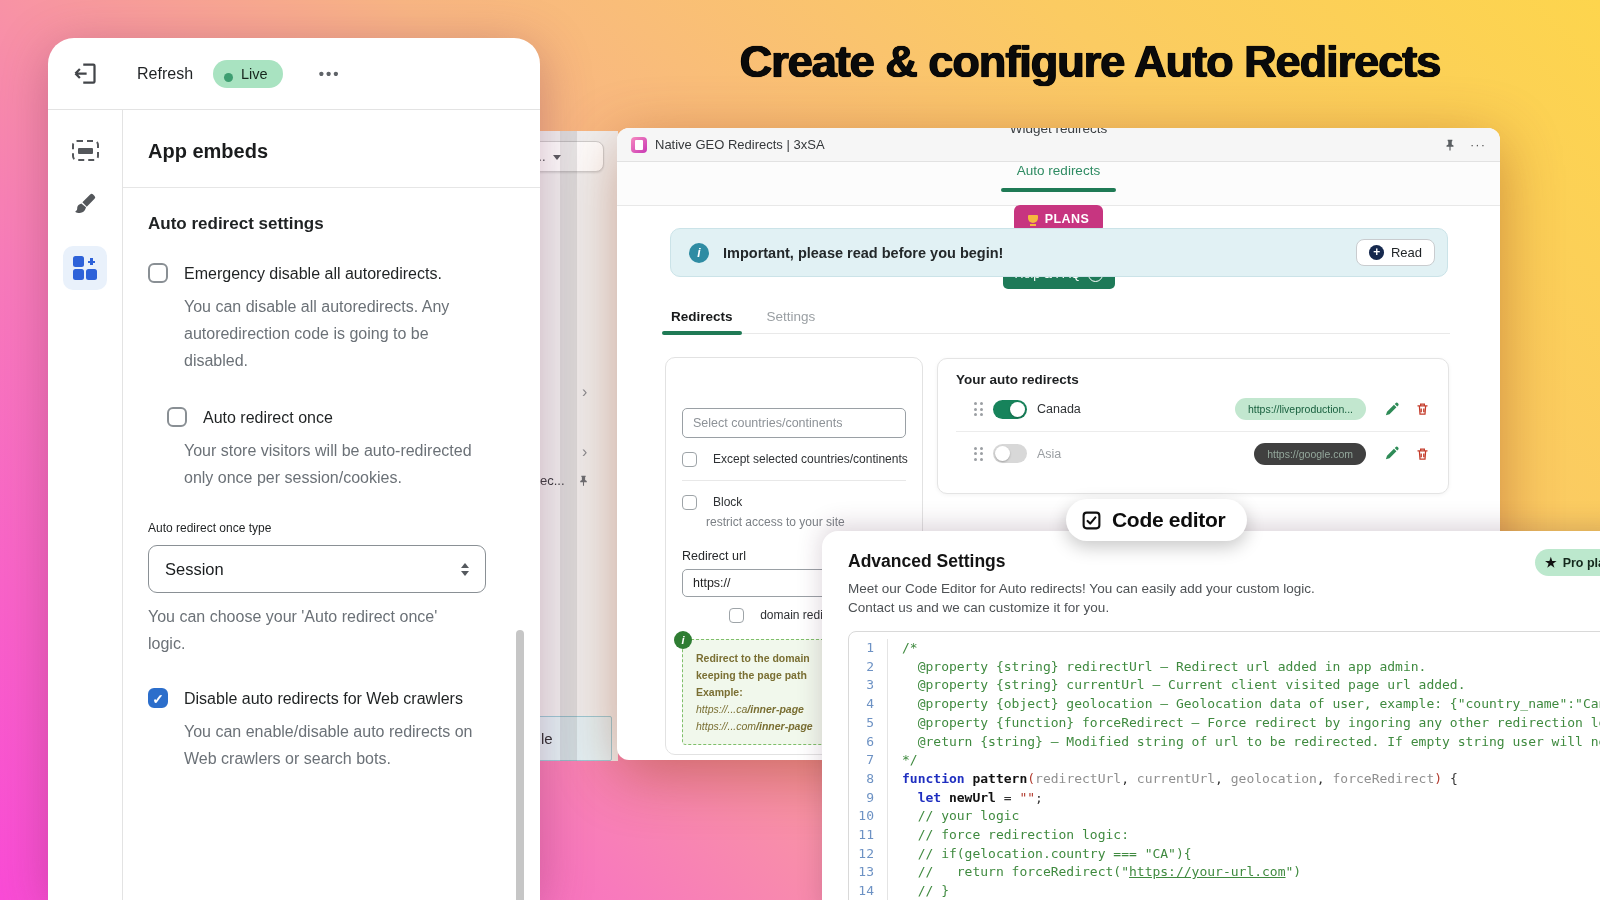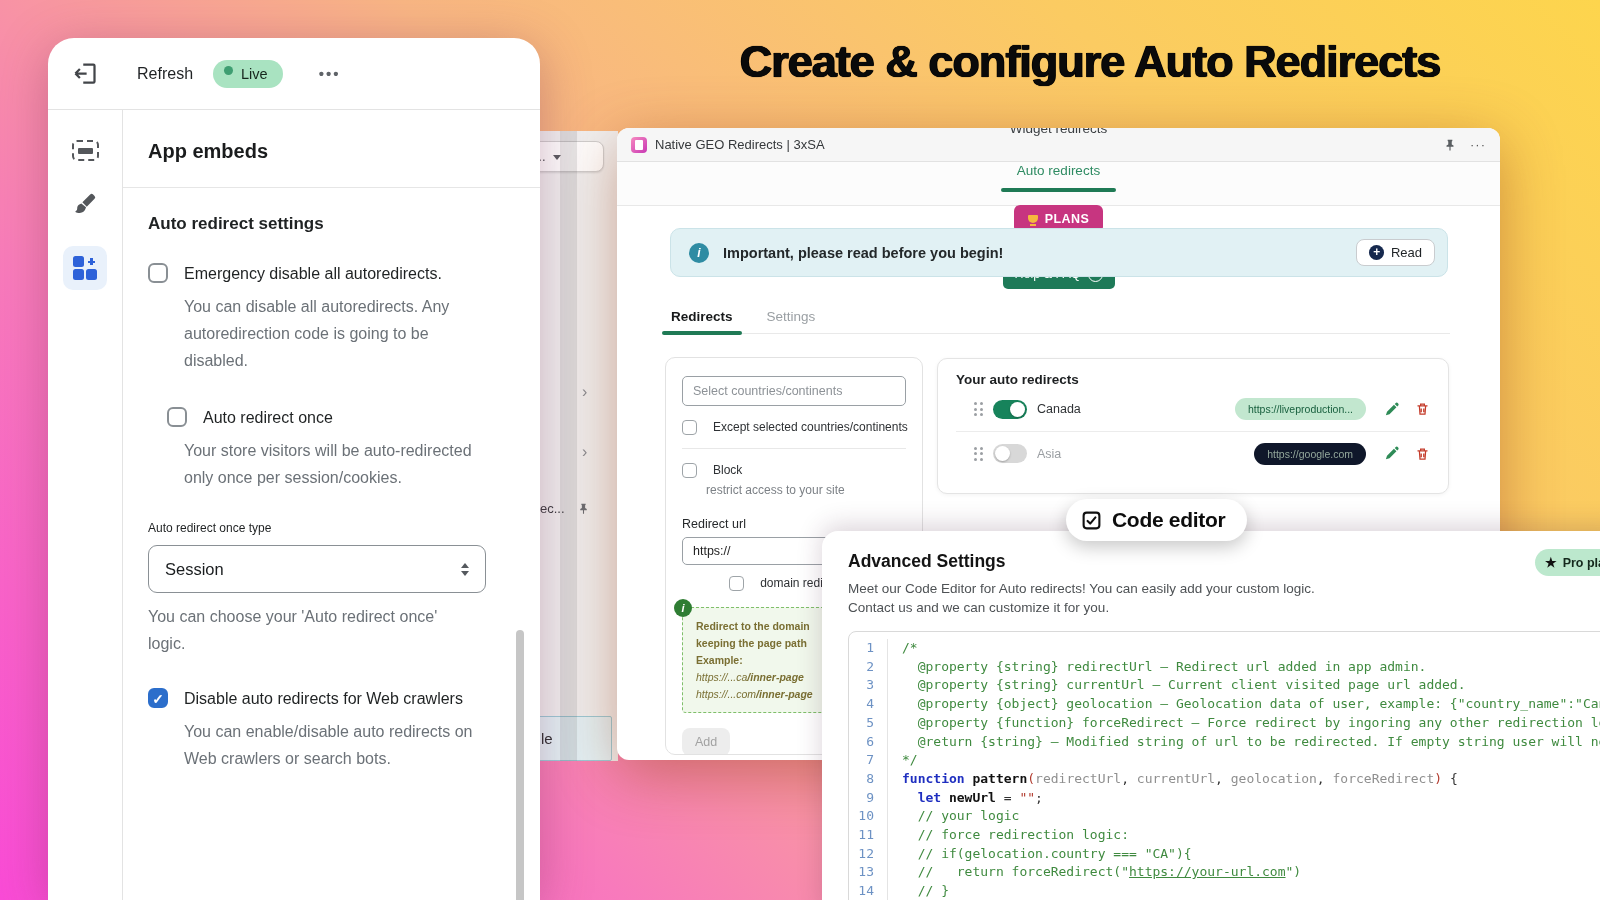--- a/index.html
+++ b/index.html
@@ -13,21 +13,21 @@
     text-shadow:0 0 1px #000, .7px 0 0 #000, -.7px 0 0 #000; }
 
   
   .bg-window { position:absolute; left:520px; top:131px; width:98px; height:630px; background:#f1f1f1; z-index:1; }
   .frag-dropdown { position:absolute; left:0; top:10px; width:84px; height:31px; background:#fff;
     border:1px solid #cfcfcf; border-radius:8px; display:flex; align-items:center; justify-content:flex-start;
     gap:7px; padding-right:10px; font-size:13px; color:#4a4e52; box-shadow:0 1px 2px rgba(0,0,0,.12); }
   .caret-down { width:0; height:0; border:4px solid transparent; border-top:5px solid #5a5e62; margin-top:5px; }
   .frag-chevron { position:absolute; font-size:16px; color:#8a8f94; }
   .frag-pinned { position:absolute; left:20px; top:342px; display:flex; align-items:center; gap:12px;
-    font-size:13px; color:#3a3d40;margin-top:28px; }
+    font-size:13px; color:#3a3d40; }
   .frag-selected { position:absolute; left:6px; top:585px; width:86px; height:45px; background:#E4F3F7;
     border:1.5px solid #9ACBD7; border-radius:2px; display:flex; align-items:center; padding-left:14px;
     font-size:15px; color:#2b2e30; }
   .bg-band { position:absolute; left:40px; top:0; width:17px; height:630px; background:rgba(90,90,90,.14); }
 
   
   .app-window { position:absolute; left:617px; top:128px; width:883px; height:632px; background:#fff;
     border-radius:12px; z-index:10; box-shadow:0 14px 60px rgba(150,60,20,.45); overflow:hidden; }
   .titlebar { height:34px; background:#F6F6F6; border-bottom:1px solid #E2E2E2; display:flex; align-items:center; padding:0 14px; }
   .app-ico { width:16px; height:16px; border-radius:4px; background:linear-gradient(135deg,#F78BC0,#C837B4);
@@ -64,21 +64,21 @@
   .tab { font-size:13.5px; color:#9A9FA3; position:relative; }
   .tab.active { color:#17191a; font-weight:bold; }
   .tab.active::after { content:""; position:absolute; left:-9px; right:-9px; bottom:-11px; height:4px;
     background:#1F7A55; border-radius:2px; }
   .tabs-divider { margin-top:9px; border-bottom:1px solid #E9E9E9; }
 
   
   .form-card { position:absolute; left:48px; top:151px; width:258px; height:398px; background:#fff;
     border:1px solid #E2E2E2; border-radius:10px; padding:18px 16px; overflow:hidden; }
   .txt-input { width:100%; height:30px; border:1px solid #9AA0A5; border-radius:5px; padding:0 10px;
-    font-size:12.5px; font-family:inherit; color:#1f1f1f; background:#fff; outline:none; }
+    font-size:12.5px; font-family:inherit; color:#1f1f1f; background:#fff; outline:none;margin-top:32px; }
   .txt-input::placeholder { color:#8D9297; }
   .chk-row-sm { display:flex; align-items:flex-start; gap:16px; margin-top:14px; }
   .chk-sm { width:15px; height:15px; border:1.5px solid #9EA4A8; border-radius:4px; background:#fff; flex:none; }
   .chk-lbl-sm { font-size:12px; color:#2e3134; white-space:nowrap; }
   .form-hr { border:none; border-top:1px solid #E8E8E8; margin:13px 0 0; }
   .blk-help { font-size:12px; color:#7c8186; margin:5px 0 0 24px; }
   .fld-lbl { font-size:12.5px; color:#26292b; margin-top:20px; }
   .url-input { margin-top:6px; height:28px; }
   .tip-box { position:relative; margin-top:16px; width:228px; background:#F1F8EC; border:1.5px dashed #7FBF6A;
     border-radius:4px; padding:10px 8px 9px 13px; }
@@ -101,21 +101,21 @@
   .tgl { width:34px; height:19px; border-radius:10px; position:relative; flex:none; margin-right:10px; }
   .tgl.on { background:#17835B; }
   .tgl.off { background:#D8D8D8; }
   .tgl::after { content:""; position:absolute; top:2px; width:15px; height:15px; border-radius:50%; background:#fff;
     box-shadow:0 1px 2px rgba(0,0,0,.25); }
   .tgl.on::after { right:2px; } .tgl.off::after { left:2px; }
   .rc-name { font-size:12.5px; color:#303336; }
   .rc-name.dim { color:#9a9ea2; }
   .url-pill { margin-left:auto; font-size:10.5px; padding:5px 13px; border-radius:11px; white-space:nowrap; }
   .url-pill.on { background:#C2E7CF; color:#19603F; }
-  .url-pill.off { background:#0f172a; color:#93A79B; }
+  .url-pill.off { background:#404040; color:#93A79B; }
   .rc-actions { display:flex; align-items:center; gap:16px; margin-left:18px; }
 
   
   .code-pill { position:absolute; left:1066px; top:499px; height:42px; padding:0 22px 0 15px; background:#fff;
     border-radius:22px; box-shadow:0 6px 18px rgba(0,0,0,.22); display:flex; align-items:center; gap:10px;
     z-index:40; }
   .code-pill span { font-size:21px; font-weight:bold; color:#0d0d0d; letter-spacing:-.3px; }
 
   
   .advanced-card { position:absolute; left:822px; top:531px; width:800px; height:385px; background:#fff;
@@ -136,21 +136,21 @@
   .tk-pr { color:#8F8F8F; } .tk-pl { color:#333; } .tk-st,.tk-rd { color:#B23B2E; }
   .tk-ur { color:#3F8A3F; text-decoration:underline; }
 
   
   .editor-card { position:absolute; left:48px; top:38px; width:492px; height:862px; background:#fff;
     border-radius:26px 26px 0 0; z-index:50; box-shadow:0 10px 50px rgba(120,40,80,.35); overflow:hidden; }
   .ed-topbar { height:72px; display:flex; align-items:center; border-bottom:1px solid #E3E3E3; }
   .exit-wrap { width:75px; display:flex; justify-content:center; }
   .ed-refresh { font-size:16px; color:#1f2224; margin-left:14px; }
   .live-pill { margin-left:20px; background:#A9E3C1; border-radius:15px; padding:6px 15px 6px 11px; display:flex;
-    align-items:flex-start; gap:8px; font-size:14.5px; color:#17271E; }
+    align-items:flex-end; gap:8px; font-size:14.5px; color:#17271E; }
   .live-dot { width:9px; height:9px; border-radius:50%; background:#3E9E71; }
   .ed-dots { margin-left:36px; color:#5f6368; font-size:15px; letter-spacing:2px; font-weight:bold; }
   .ed-body { display:flex; height:calc(100% - 72px); }
   .ed-rail { width:75px; border-right:1px solid #E3E3E3; padding-top:30px; display:flex; flex-direction:column;
     align-items:center; gap:30px; }
   .icon-sections { width:27px; height:21px; border:2px dashed #54575B; border-radius:5px; display:flex;
     align-items:center; justify-content:center; }
   .icon-sections i { display:block; width:15px; height:6px; background:#54575B; border-radius:1px; }
   .rail-active { background:#E9F1FB; border-radius:10px; padding:10px; }
   .icon-embeds { width:24px; height:24px; display:grid; grid-template-columns:11px 11px; grid-template-rows:11px 11px; gap:2px; }

